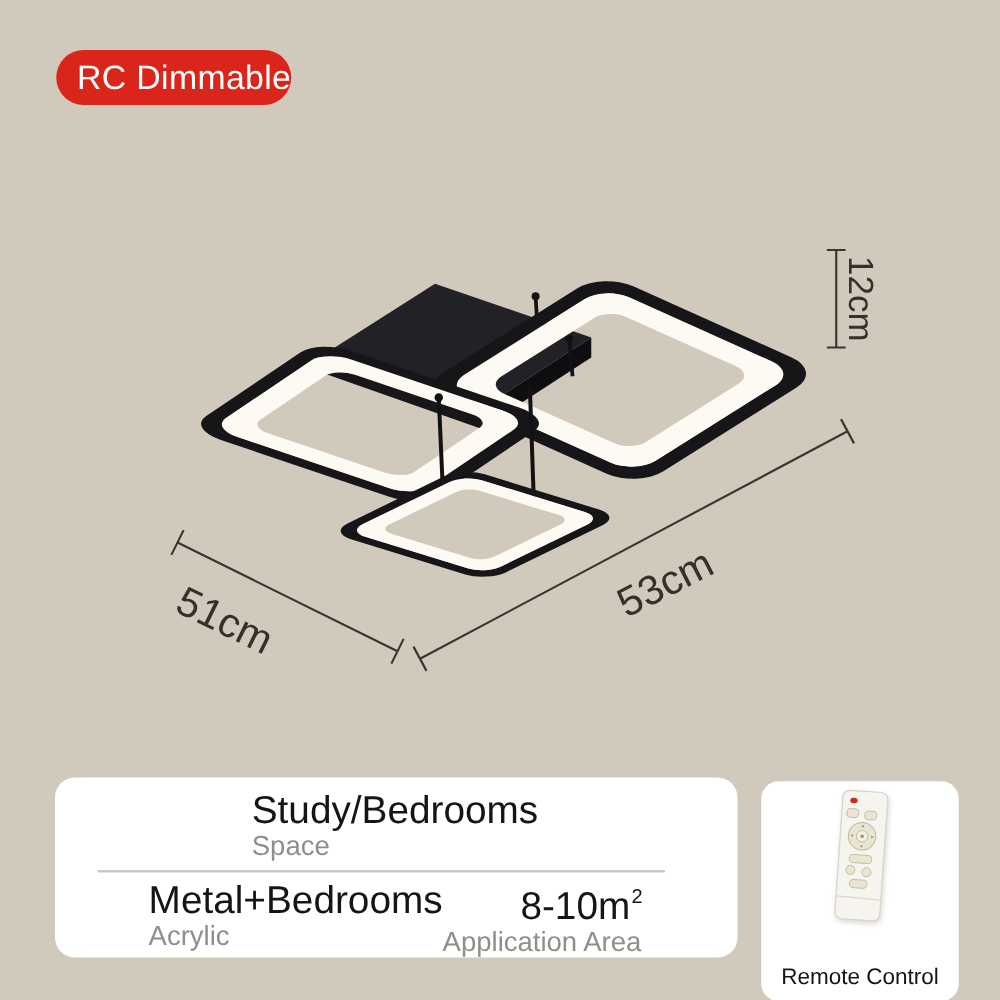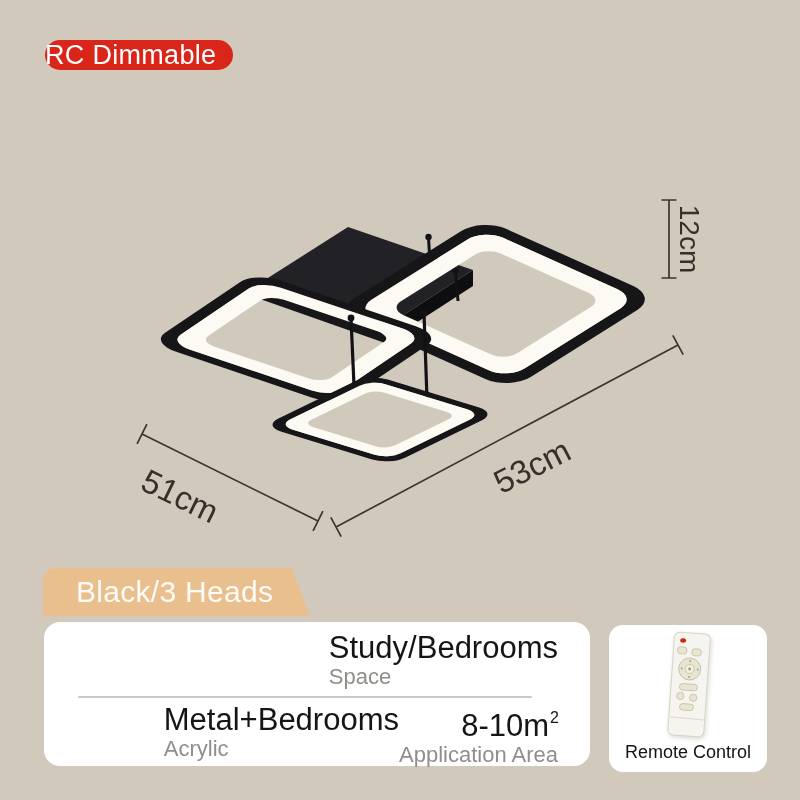--- a/index.html
+++ b/index.html
@@ -5,54 +5,54 @@
   html,body{margin:0;padding:0;}
   body{
     width:800px;height:800px;
     font-family:"Liberation Sans", sans-serif;
     background:#d2c9bd;
   }
   .stage{position:relative;width:800px;height:800px;overflow:hidden;background:#d2c9bd;}
 
   
   .badge-top{
-    position:absolute;left:45px;top:40px;width:188px;height:30px;
+    position:absolute;left:45px;top:40px;width:188px;height:44px;
     background:#da251a;border-radius:22px;
-    display:flex;align-items:center;justify-content:flex-start;
+    display:flex;align-items:center;justify-content:flex-end;
     color:#fff;font-size:27px;letter-spacing:.3px;
   }
 
   
   .lamp{position:absolute;left:0;top:0;}
 
   
   .variant{position:absolute;left:43px;top:568px;width:267px;height:48px;}
   .variant svg{position:absolute;left:0;top:0;}
   .variant .txt{
     position:absolute;left:33px;top:0;height:48px;display:flex;align-items:center;
     color:#fdfbf7;font-size:30px;letter-spacing:.3px;
   }
 
   
   .spec-card{
     position:absolute;left:44px;top:622px;width:546px;height:144px;
     background:#ffffff;border-radius:16px;box-sizing:border-box;
     padding:8px 32px 8px 30px;
   }
-  .spec-row{display:flex;justify-content:flex-end;align-items:flex-start;height:64px;}
+  .spec-row{display:flex;justify-content:center;align-items:flex-start;height:64px;}
   .cell.left{text-align:left;}
   .cell.right{text-align:right;}
   .spec-row .val{font-size:31px;line-height:36px;color:#151515;}
   .spec-row .val sup{font-size:16px;position:relative;top:-2px;left:1px;}
   .spec-row .lab{font-size:22px;line-height:20px;color:#908e8a;margin-top:1px;}
   .divider{height:2px;background:#cbc8c3;margin:2px 26px 4px 4px;border-radius:1px;}
 
   
   .remote-card{
-    position:absolute;left:609px;top:625px;width:158px;height:147px;
+    position:absolute;left:609px;top:625px;width:158px;height:176px;
     background:#ffffff;border-radius:14px;
   }
   .remote-card svg{position:absolute;left:42px;top:5px;filter:drop-shadow(1px 2px 2px rgba(60,50,30,.18));}
   .remote-label{
     position:absolute;left:0;bottom:9px;width:100%;text-align:center;
     font-size:18px;color:#141414;
   }
 </style>
 </head>
 <body>
@@ -115,26 +115,20 @@
       <path d="M142 434 L318 521 M137.1 443.9 L146.9 424.1 M313.1 530.9 L322.9 511.1" stroke="#3a352e" stroke-width="1.7" fill="none"></path>
       <text x="180" y="496" transform="rotate(26 180 496)" text-anchor="middle" dominant-baseline="central" font-size="33" fill="#35302a">51cm</text>
     </g>
 
     <g>
       <path d="M336 527 L678 345 M341.2 536.7 L330.8 517.3 M683.2 354.7 L672.8 335.3" stroke="#3a352e" stroke-width="1.7" fill="none"></path>
       <text x="532" y="466" transform="rotate(-27 532 466)" text-anchor="middle" dominant-baseline="central" font-size="33" fill="#35302a">53cm</text>
     </g>
   </svg>
 
-  <div class="variant">
-    <svg width="267" height="48" viewBox="0 0 267 48">
-      <path d="M14 0 H249 L267 48 H0 V14 Q0 0 14 0 Z" fill="#e9c08d"></path>
-    </svg>
-    <span class="txt">Black/3 Heads</span>
-  </div>
 
   <div class="spec-card">
     <div class="spec-row">
       <div class="cell left">
         <div class="val">Study/Bedrooms</div>
         <div class="lab">Space</div>
       </div>
     </div>
     <div class="divider"></div>
     <div class="spec-row">

